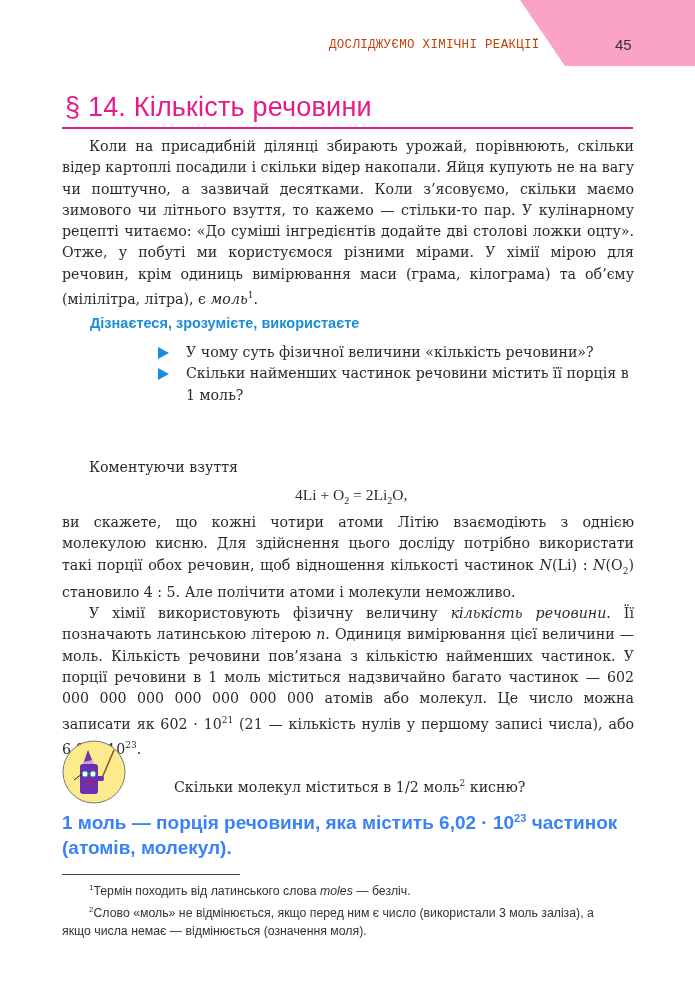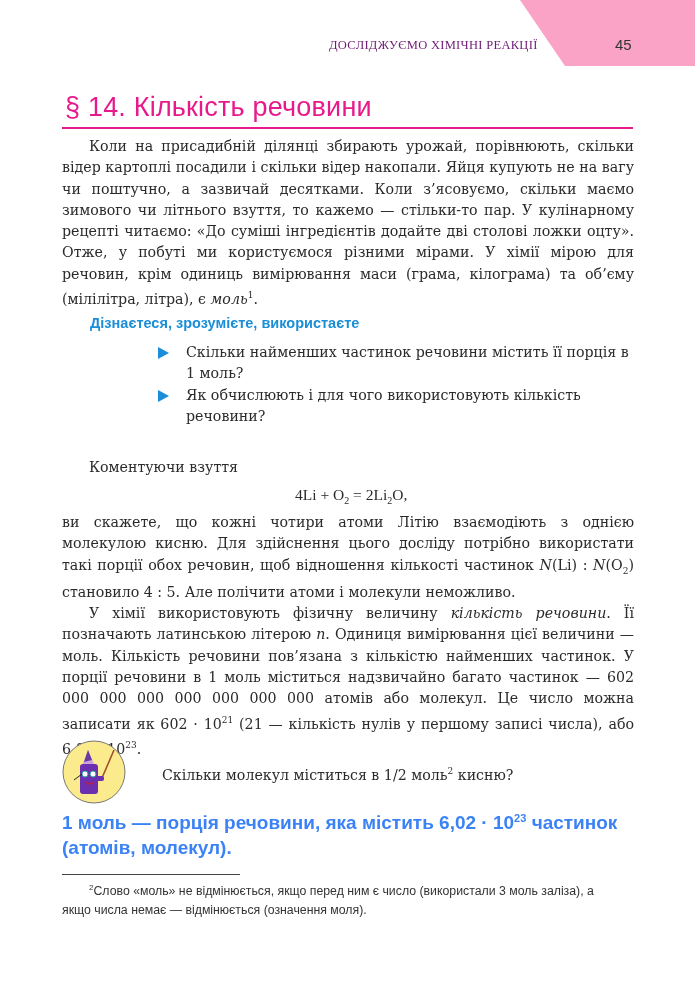--- a/index.html
+++ b/index.html
@@ -1,36 +1,36 @@
 <!DOCTYPE html>
 <html><head>
 <meta charset="utf-8">
 <style>
   html, body { margin: 0; padding: 0; background: #fff; }
   body { width: 695px; height: 983px; position: relative; overflow: hidden; font-family: "DejaVu Serif", serif; color: #2a2a2a; }
   .tab { position: absolute; top: 0; right: 0; width: 175px; height: 66px; background: #fba3c6; clip-path: polygon(0 0, 100% 0, 100% 100%, 45px 100%); }
-  .running-head { position: absolute; top: 38px; left: 329px; font-family: Liberation Serif, serif; font-size: 12.5px; letter-spacing: 0.3px; color: #701a75; }
+  .running-head { position: absolute; top: 38px; left: 329px; font-family: Liberation Mono, monospace; font-size: 12.5px; letter-spacing: 0.3px; color: #c2410c; }
   .page-num { position: absolute; top: 36px; left: 615px; font-family: "Liberation Sans", sans-serif; font-size: 15px; color: #333; }
   .title { position: absolute; top: 89px; left: 62px; font-family: "Liberation Sans", sans-serif; font-size: 27px; color: #e8198b; margin: 3px; font-weight: normal; letter-spacing: 0.2px; }
   .title-rule { position: absolute; top: 127px; left: 62px; width: 571px; height: 2px; background: #e8198b; }
   .body-text { position: absolute; left: 62px; width: 572px; font-size: 14.2px; line-height: 21.3px; text-align: justify; margin: 0; }
   .body-text p { margin: 0; text-indent: 27px; }
   .body-text p.noindent { text-indent: 0; }
   .p1 { top: 136px; }
   .sub { position: absolute; top: 315px; left: 90px; font-family: "Liberation Sans", sans-serif; font-weight: bold; font-size: 14.5px; color: #1a8ed8; margin: 0; text-align: center; }
   .bullets { position: absolute; top: 342px; left: 156px; width: 478px; list-style: none; margin: 0; padding: 0; font-size: 14.2px; line-height: 21.3px; }
   .bullets li { position: relative; padding-left: 30px; }
   .arrow { position: absolute; left: 2px; top: 5px; width: 0; height: 0; border-top: 6px solid transparent; border-bottom: 6px solid transparent; border-left: 11px solid #1a8ed8; }
   .p2 { top: 457px; }
   .eq { position: absolute; top: 486px; left: 295px; font-family: "Liberation Serif", serif; font-size: 15.5px; }
   .eq sub { font-size: 10px; }
   .p3 { top: 512px; }
   .p3 sup, .question sup { font-size: 9px; }
   .mascot { position: absolute; top: 740px; left: 62px; width: 64px; height: 64px; }
-  .question { position: absolute; top: 762px; left: 158px; font-size: 14.2px; margin: 4px; }
+  .question { position: absolute; top: 762px; left: 158px; font-size: 14.2px; margin: 16px; }
   .definition { position: absolute; top: 806px; left: 62px; width: 580px; font-family: "Liberation Sans", sans-serif; font-weight: bold; font-size: 19px; line-height: 25px; color: #3b82f6; margin: 0; }
   .definition sup { font-size: 11px; }
   .fn-rule { position: absolute; top: 874px; left: 62px; width: 178px; height: 1px; background: #444; }
   .footnotes { position: absolute; top: 879px; left: 62px; width: 560px; font-family: "Liberation Sans", sans-serif; font-size: 12.3px; line-height: 18.5px; color: #333; }
   .footnotes p { margin: 0; text-indent: 27px; }
   .footnotes sup { font-size: 8px; }
 </style>
 </head>
 <body>
 
@@ -40,22 +40,22 @@
 
 <h1 class="title">§ 14. Кількість речовини</h1>
 <div class="title-rule"></div>
 
 <div class="body-text p1">
   <p><span>Коли на присадибній ділянці збирають урожай, порівнюють, скільки відер картоплі посадили і скільки відер накопали. Яйця купують не на вагу чи поштучно, а зазвичай десятками. Коли з’ясовуємо, скільки маємо зимового чи літнього взуття, то кажемо — стільки-то пар. У кулінарному рецепті читаємо: «До суміші інгредієнтів додайте дві столові ложки оцту». Отже, у побуті ми користуємося різними мірами. У хімії мірою для речовин, крім одиниць вимірювання маси (грама, кілограма) та об’єму (мілілітра, літра), є </span><i>моль</i><sup style="font-size:9px">1</sup><span>.</span></p>
 </div>
 
 <h2 class="sub">Дізнаєтеся, зрозумієте, використаєте</h2>
 <ul class="bullets">
+  <li><span class="arrow"></span><span>У чому суть фізичної величини «кількість речовини»?</span></li>
   <li><span class="arrow"></span><span>Скільки найменших частинок речовини містить її порція в 1 моль?</span></li>
-  <li><span class="arrow"></span><span>Як обчислюють і для чого використовують кількість речовини?</span></li>
 </ul>
 
 <div class="body-text p2">
   <p>Коментуючи взуття</p>
 </div>
 <div class="eq"><span>4Li + O</span><sub>2</sub><span> = 2Li</span><sub>2</sub><span>O,</span></div>
 
 <div class="body-text p3">
   <p class="noindent"><span>ви скажете, що кожні чотири атоми Літію взаємодіють з однією молекулою кисню. Для здійснення цього досліду потрібно використати такі порції обох речовин, щоб відношення кількості частинок </span><i>N</i><span>(Li) : </span><i>N</i><span>(O</span><sub style="font-size:9px">2</sub><span>)</span><span> становило 4 : 5. Але полічити атоми і молекули неможливо.</span></p>
   <p><span>У хімії використовують фізичну величину </span><i>кількість речовини</i><span>. Її позначають латинською літерою </span><i>n</i><span>. Одиниця вимірювання цієї величини — моль. Кількість речовини пов’язана з кількістю найменших частинок. У порції речовини в 1 моль міститься надзвичайно багато частинок — 602 000 000 000 000 000 000 000 атомів або молекул. Це число можна записати як 602 · 10</span><sup>21</sup><span> (21 — кількість нулів у першому записі числа), або 6,02 · 10</span><sup>23</sup><span>.</span></p>
@@ -72,14 +72,15 @@
   <line x1="20" y1="34" x2="12" y2="40" stroke="#222" stroke-width="1"></line>
   <path d="M24 42 Q28 46 32 42" stroke="#c02040" stroke-width="1.5" fill="none"></path>
   <rect x="34" y="36" width="8" height="5" rx="2" fill="#6b2fb0"></rect>
 </svg>
 <p class="question"><span>Скільки молекул міститься в 1/2 моль</span><sup>2</sup><span> кисню?</span></p>
 
 <p class="definition"><span>1 моль — порція речовини, яка містить 6,02 · 10</span><sup>23</sup><span> частинок (атомів, молекул).</span></p>
 
 <div class="fn-rule"></div>
 <div class="footnotes">
+  <p><sup>1</sup><span>Термін походить від латинського слова </span><i>moles</i><span> — безліч.</span></p>
   <p><sup>2</sup><span>Слово «моль» не відмінюється, якщо перед ним є число (використали 3 моль заліза), а якщо числа немає — відмінюється (означення моля).</span></p>
 </div>
 
 </body></html>

